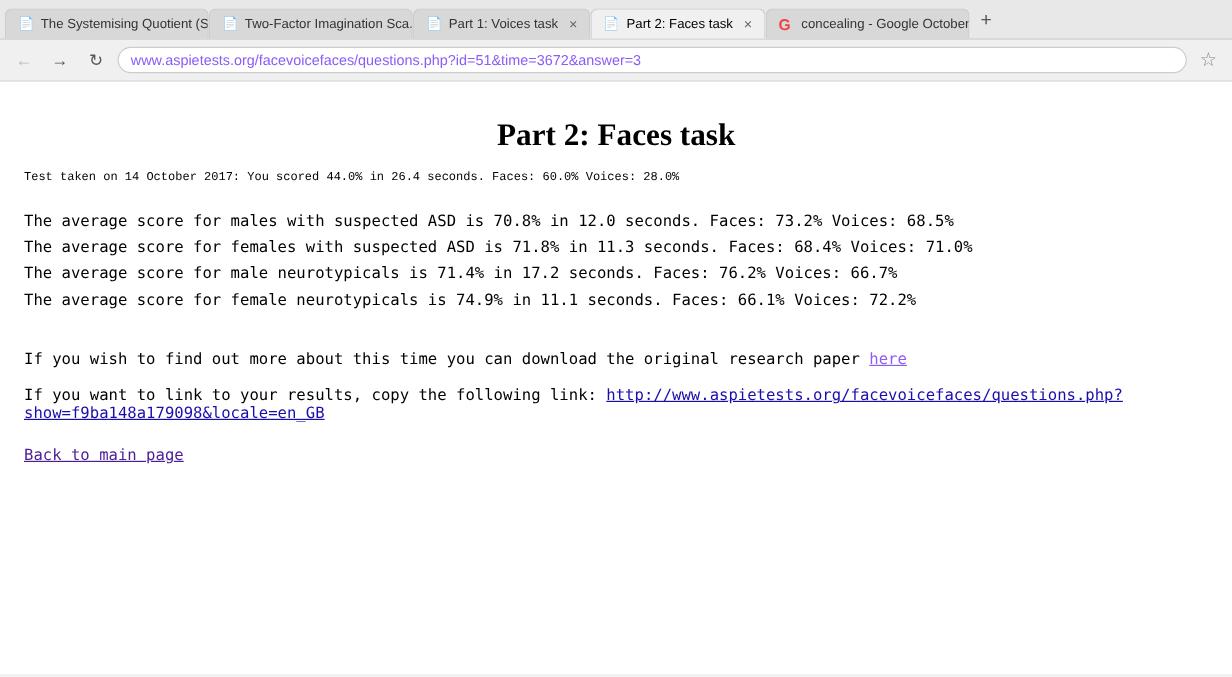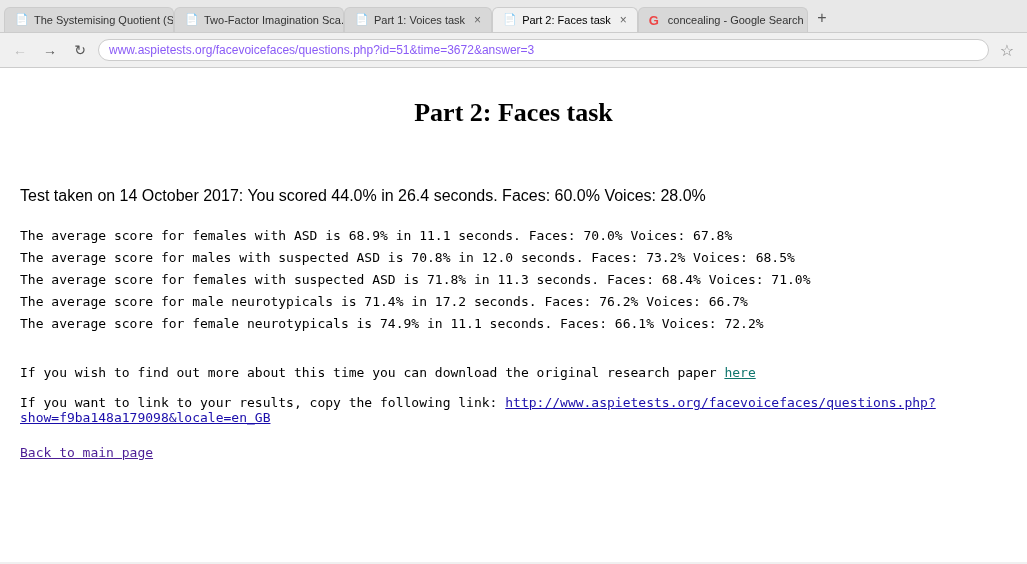--- a/index.html
+++ b/index.html
@@ -126,24 +126,23 @@
 
     .page-title {
       text-align: center;
       font-size: 26px;
       font-weight: bold;
       padding: 20px 0 15px 0;
       font-family: Georgia, serif;
     }
 
     .test-result {
-      font-size: 16px;
+      font-size: 10px;
       margin-bottom: 20px;
-      font-family: Liberation Sans, sans-serif;
-      margin-top: 44px;
+      font-family: Liberation Mono, monospace;
     }
 
     .averages {
       font-family: monospace;
       font-size: 13px;
       line-height: 1.7;
       margin-bottom: 20px;
     }
 
     .averages p {
@@ -151,21 +150,21 @@
     }
 
     .research-section {
       margin-top: 30px;
       font-size: 13px;
       font-family: monospace;
       margin-bottom: 15px;
     }
 
     .research-section a {
-      color: #0f766e;
+      color: #8b5cf6;
       text-decoration: underline;
       text-align: right;
     }
 
     .link-section {
       font-size: 13px;
       font-family: monospace;
       margin-bottom: 20px;
       margin-top: 12px;
     }
@@ -212,21 +211,21 @@
     </div>
 
     <div class="tab active">
       <span class="tab-icon">📄</span>
       <span>Part 2: Faces task</span>
       <span class="tab-close">×</span>
     </div>
 
     <div class="tab">
       <span class="tab-icon icon-google" style="font-size:13px;font-weight:bold;">G</span>
-      <span>concealing - Google Search</span>
+      <span>concealing - Google October</span>
 
     </div>
     <div class="new-tab-btn">+</div>
   </div>
 
   <div class="nav-bar">
     <div class="nav-btn disabled">←</div>
     <div class="nav-btn">→</div>
     <div class="nav-btn">↻</div>
     <div class="address-bar">
@@ -235,21 +234,20 @@
     <div class="star-btn">☆</div>
   </div>
 </div>
 
 <div class="page-content">
   <h1 class="page-title">Part 2: Faces task</h1>
 
   <p class="test-result">Test taken on 14 October 2017: You scored 44.0% in 26.4 seconds. Faces: 60.0% Voices: 28.0%</p>
 
   <div class="averages">
-    <p>The average score for females with ASD is 68.9% in 11.1 seconds. Faces: 70.0% Voices: 67.8%</p>
     <p>The average score for males with suspected ASD is 70.8% in 12.0 seconds. Faces: 73.2% Voices: 68.5%</p>
     <p>The average score for females with suspected ASD is 71.8% in 11.3 seconds. Faces: 68.4% Voices: 71.0%</p>
     <p>The average score for male neurotypicals is 71.4% in 17.2 seconds. Faces: 76.2% Voices: 66.7%</p>
     <p>The average score for female neurotypicals is 74.9% in 11.1 seconds. Faces: 66.1% Voices: 72.2%</p>
   </div>
 
   <div class="research-section">
     <span>If you wish to find out more about this time you can download the original research paper </span><a href="#">here</a>
   </div>
 

